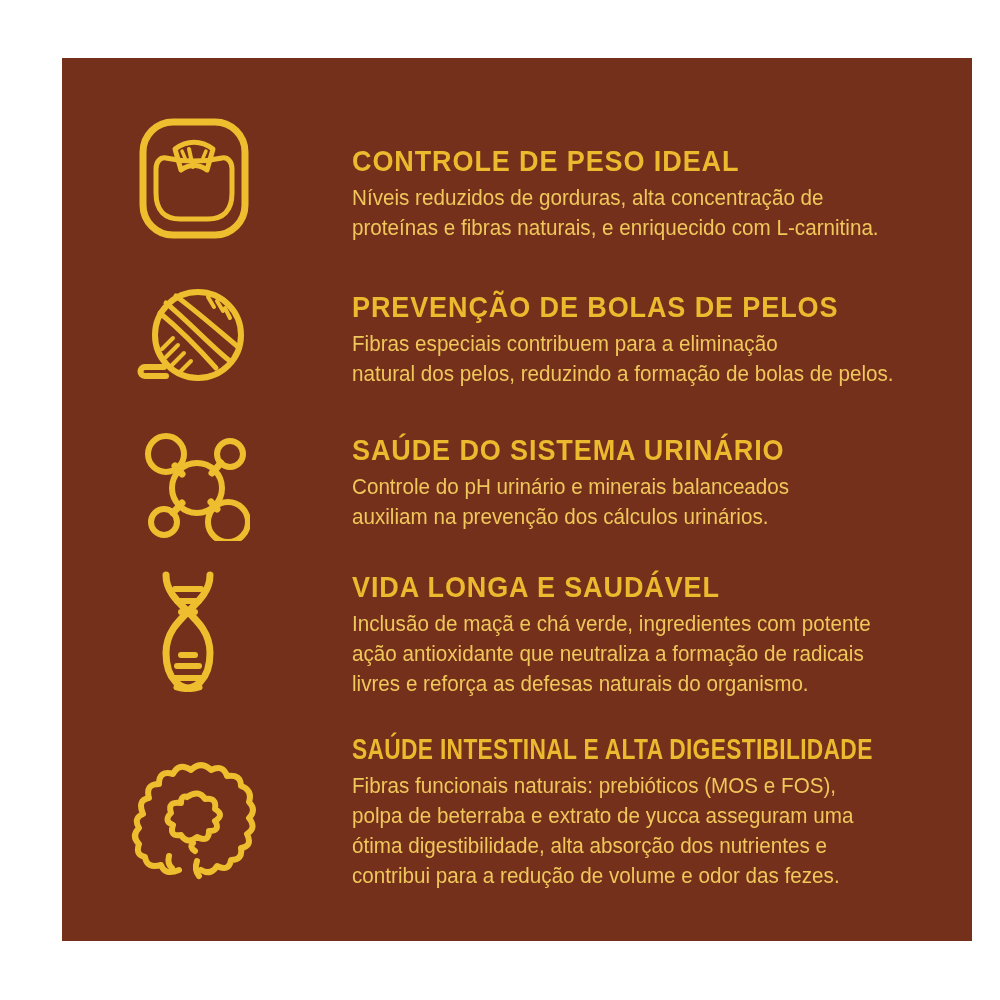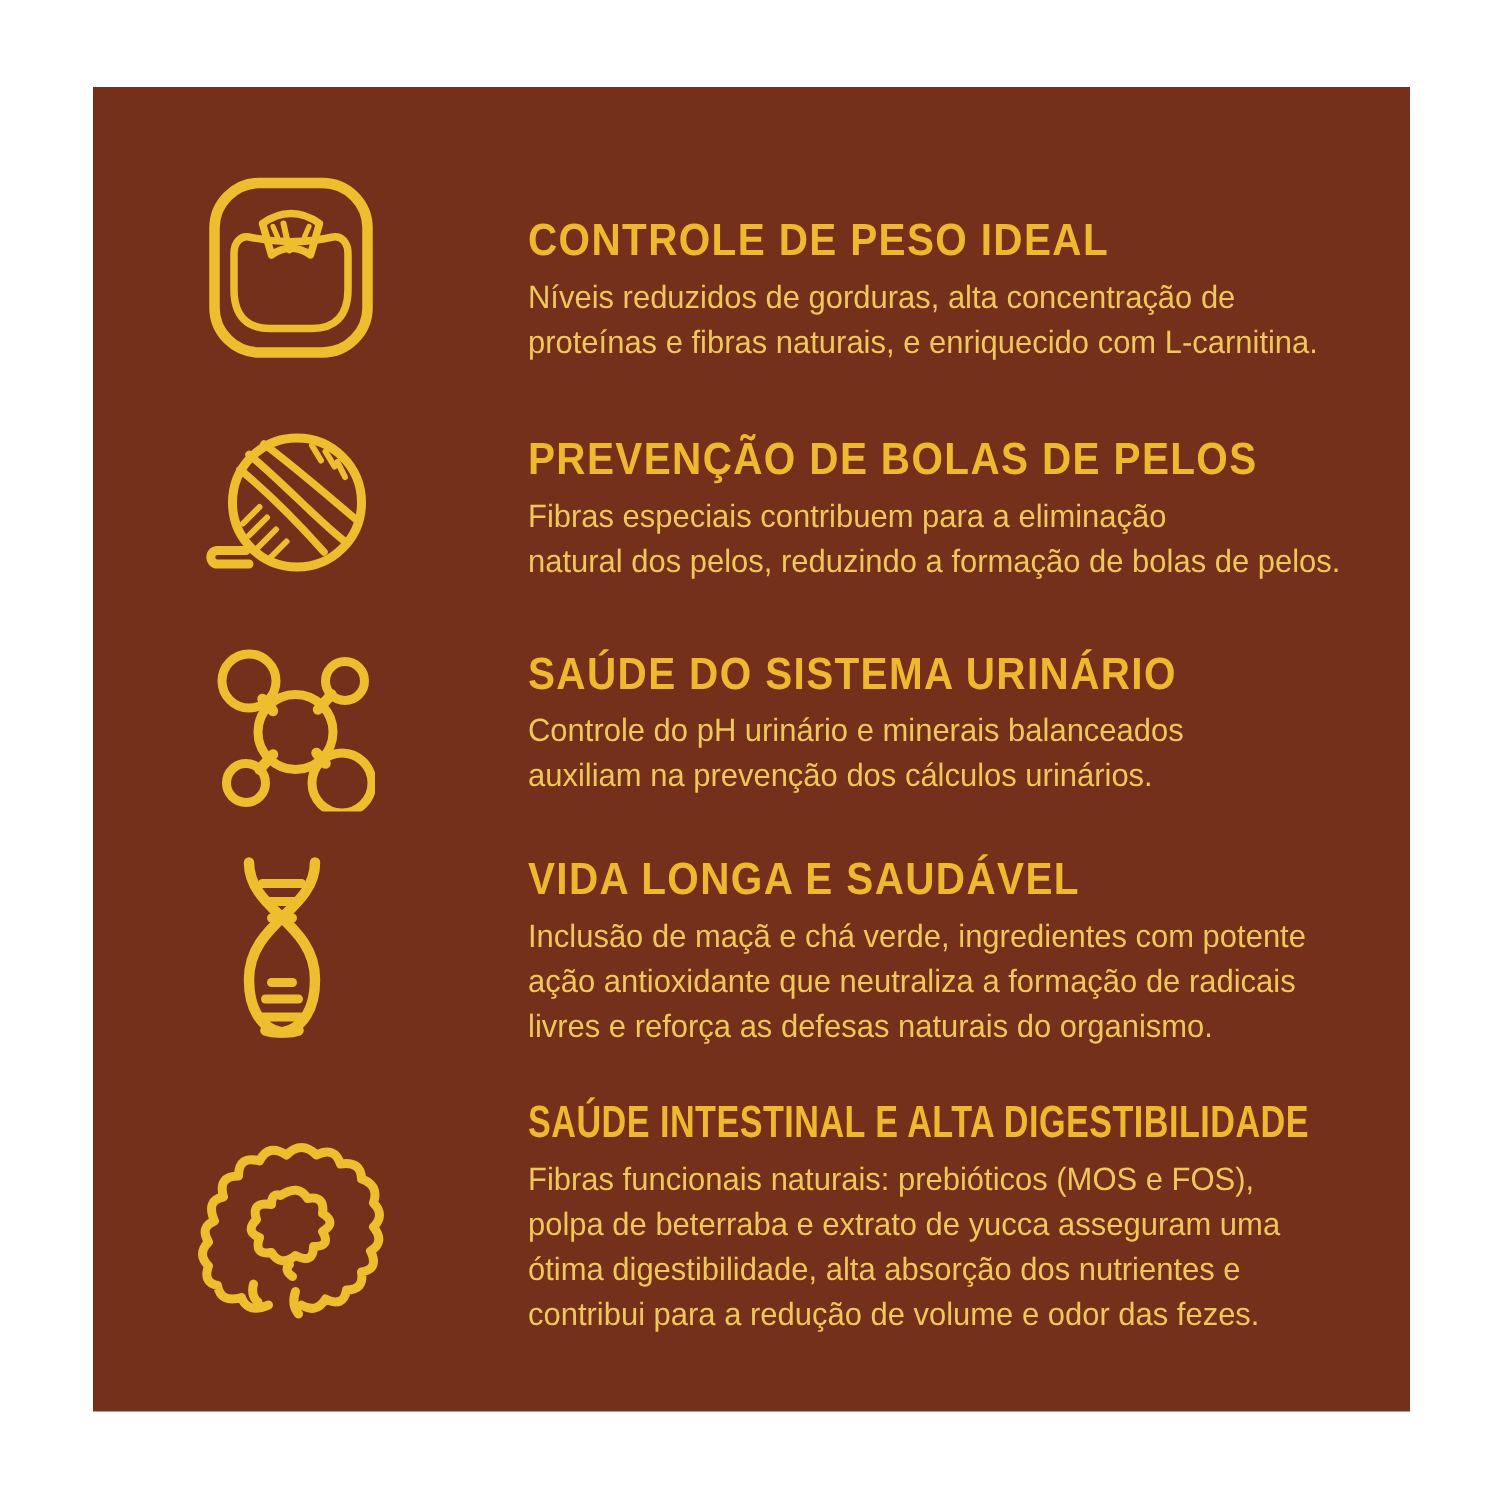--- a/index.html
+++ b/index.html
@@ -15,20 +15,21 @@
     background: #ffffff;
     overflow: hidden;
   }
   .panel {
     position: absolute;
     left: 62px;
     top: 58px;
     width: 878px;
     height: 883px;
     background: #74301A;
+    padding-left: 32px;
   }
   .icon-box {
     position: absolute;
   }
   .icon-box svg {
     display: block;
     width: 100%;
     height: 100%;
   }
   .icon-box svg * {

